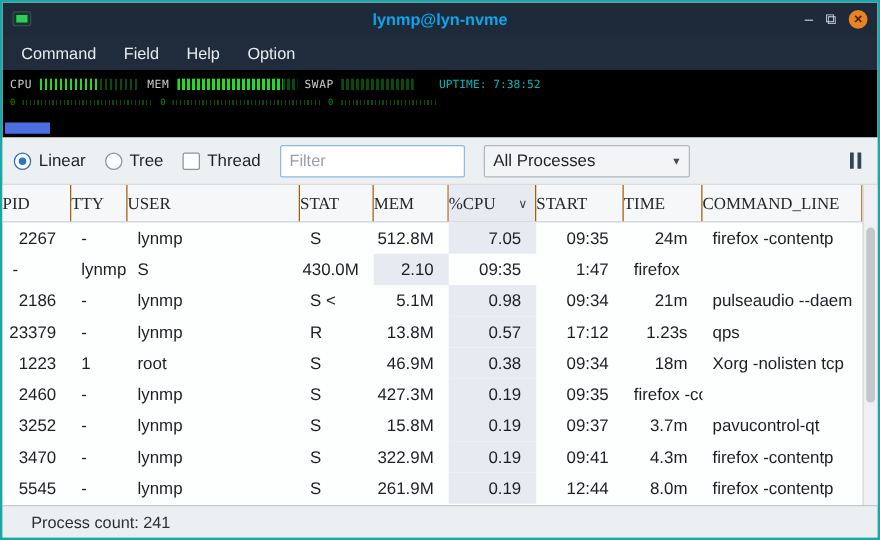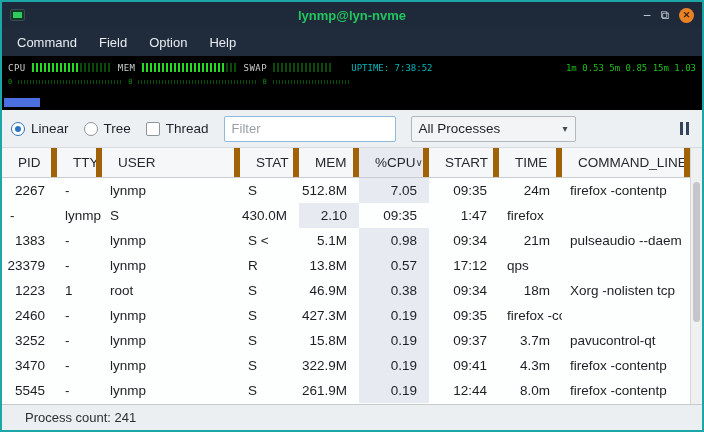--- a/index.html
+++ b/index.html
@@ -5,21 +5,21 @@
   * { box-sizing: border-box; margin: 0; padding: 0; }
   html,body { width:704px; height:432px; overflow:hidden; background:#dfe3e6;
               font-family:"Liberation Sans", sans-serif; }
   .window { width:704px; height:432px; border:2px solid #1ca6a6;
             display:flex; flex-direction:column; background:#edf0f3; overflow:hidden; }
 
   
   .titlebar { height:26px; background:#1e2a3a; position:relative; flex:0 0 26px;
               display:flex; align-items:center; padding:0 8px; }
   .titlebar .title { position:absolute; left:0; right:0; text-align:center;
-                     color:#22c55e; font-size:13px; font-weight:bold; }
+                     color:#0ea5e9; font-size:13px; font-weight:bold; }
   .app-icon { width:15px; height:12px; border:1px solid #3a4a5c; background:#123a22;
               border-radius:2px; position:relative; z-index:2; }
   .app-icon::after { content:""; position:absolute; inset:2px; background:#2ecc5e; }
   .win-btns { margin-left:auto; display:flex; align-items:center; gap:10px; z-index:2; }
   .win-btn { color:#cfd6df; font-size:12px; line-height:1; cursor:default; }
   .win-btn.close { width:15px; height:15px; border-radius:50%; background:#e98125;
                    color:#3a2410; font-size:9px; display:flex; align-items:center;
                    justify-content:center; font-weight:bold; }
 
   
@@ -56,41 +56,41 @@
               align-items:center; padding:0 9px; gap:15px;
               border-bottom:1px solid #d8dbdf; }
   .ctl-group { display:flex; align-items:center; gap:6px; font-size:13.5px; color:#1e2126; }
   .radio { width:14px; height:14px; border-radius:50%; background:#fff;
            border:1px solid #8e949b; position:relative; }
   .radio.checked { border-color:#2f6fb5; }
   .radio.checked::after { content:""; position:absolute; inset:3px; border-radius:50%;
                           background:#2f74c0; }
   .checkbox { width:14px; height:14px; background:#fff; border:1px solid #8e949b;
               border-radius:2px; }
-  .filter-input { width:172px; height:26px; border:1px solid #8fbadd; background:#fff;
+  .filter-input { width:148px; height:26px; border:1px solid #8fbadd; background:#fff;
                   padding:0 7px; font-size:13px; font-family:"Liberation Sans",sans-serif;
                   color:#222; outline:none; border-radius:2px; }
   .filter-input::placeholder { color:#9aa0a6; }
   .select { width:165px; height:26px; background:#f3f4f6; border:1px solid #b3b8be;
             border-radius:2px; display:flex; align-items:center; padding:0 7px;
             font-size:13.5px; color:#1e2126; }
   .select .chev { margin-left:auto; font-size:10px; color:#444a52; }
   .pause-btn { margin-left:auto; display:flex; gap:3px; padding:4px; }
   .pause-btn i { display:block; width:3px; height:13px; background:#31465a; }
 
   
   .table-area { flex:0 0 256px; height:256px; display:flex; background:#fdfefe; }
   .table-main { flex:1; min-width:0; display:flex; flex-direction:column; }
   .cols { display:grid;
           grid-template-columns:55px 45px 138px 59px 60px 70px 70px 63px minmax(0,1fr); }
   .thead { height:30px; flex:0 0 30px; background:#f6f7f9;
            border-bottom:1px solid #c9cdd2; }
-  .hcell { display:flex; align-items:center; padding-left:16px; font-size:13.5px;
-           color:#25282d; border-right:6px solid #a16207; overflow:hidden;
-           white-space:nowrap; }
+  .hcell { display:flex; align-items:center; padding-left:0; font-size:13.5px;
+           color:#25282d; border-right:1px solid #a16207; overflow:hidden;
+           white-space:nowrap;font-family:Liberation Serif, serif; }
   .hcell.sorted { background:#e7ebf1; padding-right:6px; }
   .hcell .sort-ic { margin-left:auto; font-size:10px; color:#3c434b; }
   .tbody { height:226px; overflow:hidden; }
   .trow { height:25px; background:#fdfefe; }
   .cell { display:flex; align-items:center; padding-left:8px; font-size:13.5px;
           color:#1c1f23; overflow:hidden; white-space:nowrap; }
   .cell.right { justify-content:flex-end; padding-right:12px; padding-left:2px; }
   .cell.sorted { background:#e7ebf1; }
   
   .scrollbar { flex:0 0 12px; background:#eef0f2; border-left:1px solid #d5d8db;
@@ -114,40 +114,39 @@
     <span class="win-btns">
       <span class="win-btn">–</span>
       <span class="win-btn">⧉</span>
       <span class="win-btn close">✕</span>
     </span>
   </div>
 
   <div class="menubar">
     <span class="menu-item">Command</span>
     <span class="menu-item">Field</span>
+    <span class="menu-item">Help</span>
     <span class="menu-item">Option</span>
-    <span class="menu-item">Help</span>
   </div>
 
   <div class="monitor">
     <div class="mon-row1">
       <span class="mon-label">CPU</span>
       <span class="ledbar cpu-bar">
           <span class="fill"></span>
         </span>
       <span class="mon-label">MEM</span>
       <span class="ledbar mem-bar">
           <span class="fill"></span>
         </span>
       <span class="mon-label">SWAP</span>
       <span class="ledbar swap-bar">
           <span class="fill"></span>
         </span>
       <span class="uptime">UPTIME: 7:38:52</span>
-      <span class="loadavg">1m 0.53  5m 0.85  15m 1.03</span>
     </div>
     <div class="mon-row2">
       <span class="tick">0</span>
       <span class="dotline dl1"></span>
       <span class="tick">0</span>
       <span class="dotline dl2"></span>
       <span class="tick">0</span>
       <span class="dotline dl3"></span>
     </div>
     <div class="mon-row3">
@@ -211,38 +210,39 @@
             <div class="cell">-</div>
             <div class="cell">lynmp</div>
             <div class="cell">S</div>
             <div class="cell right">430.0M</div>
             <div class="cell right sorted">2.10</div>
             <div class="cell right">09:35</div>
             <div class="cell right">1:47</div>
             <div class="cell">firefox</div>
           </div>
           <div class="trow cols">
-            <div class="cell right">1383</div>
+            <div class="cell right">2186</div>
             <div class="cell">-</div>
             <div class="cell">lynmp</div>
             <div class="cell">S &lt;</div>
             <div class="cell right">5.1M</div>
             <div class="cell right sorted">0.98</div>
             <div class="cell right">09:34</div>
             <div class="cell right">21m</div>
             <div class="cell">pulseaudio --daem</div>
           </div>
           <div class="trow cols">
             <div class="cell right">23379</div>
             <div class="cell">-</div>
             <div class="cell">lynmp</div>
             <div class="cell">R</div>
             <div class="cell right">13.8M</div>
             <div class="cell right sorted">0.57</div>
             <div class="cell right">17:12</div>
+            <div class="cell right">1.23s</div>
             <div class="cell">qps</div>
           </div>
           <div class="trow cols">
             <div class="cell right">1223</div>
             <div class="cell">1</div>
             <div class="cell">root</div>
             <div class="cell">S</div>
             <div class="cell right">46.9M</div>
             <div class="cell right sorted">0.38</div>
             <div class="cell right">09:34</div>

